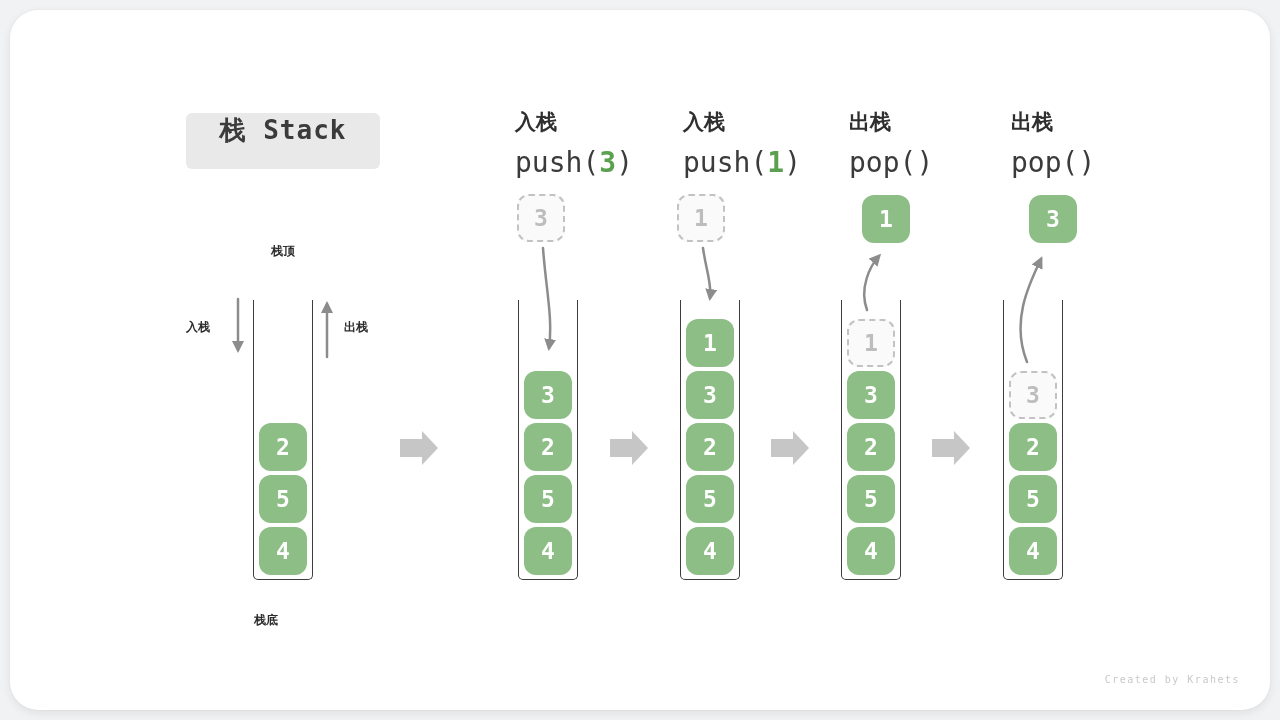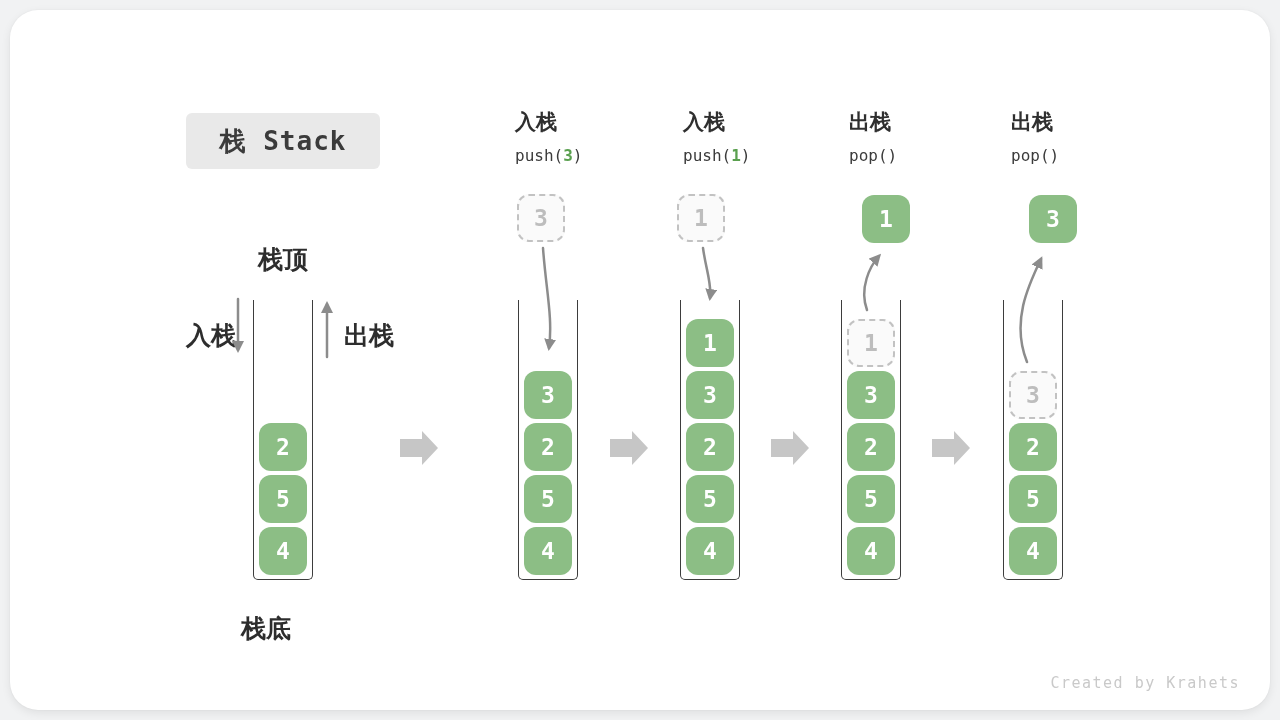--- a/index.html
+++ b/index.html
@@ -9,33 +9,33 @@
     font-family:"Liberation Sans", sans-serif;
   }
   .card {
     position:absolute; left:10px; top:10px; width:1260px; height:700px;
     background:#ffffff; border-radius:28px;
     box-shadow:0 3px 10px rgba(0,0,0,0.08), 0 0 2px rgba(0,0,0,0.05);
   }
   .title-box {
     position:absolute; left:186px; top:113px; width:194px; height:56px;
     background:#e9e9e9; border-radius:6px;
-    display:flex; align-items:center; justify-content:center;
+    display:flex; justify-content:center;
     font-family:"DejaVu Sans Mono", monospace;
     font-size:26px; font-weight:bold; color:#3b3b3b; letter-spacing:1px;
   }
   .col-header { position:absolute; top:108px; }
   .c2 { left:515px; } .c3 { left:683px; } .c4 { left:849px; } .c5 { left:1011px; }
   .col-header .cn { font-size:21px; font-weight:bold; color:#2f2f2f; margin-bottom:10px; }
   .col-header .code {
-    font-family:"DejaVu Sans Mono", monospace; font-size:16px; color:#3b3b3b;text-align:right;
+    font-family:"DejaVu Sans Mono", monospace; font-size:28px; color:#3b3b3b;text-align:right;
   }
   .col-header .code .arg { color:var(--code-green,#5aa04f); font-weight:bold; }
 
-  .side-label, .pos-label { position:absolute; font-size:25px; font-weight:bold; color:#2d2d2d; }
+  .side-label, .pos-label { position:absolute; font-size:12px; font-weight:bold; color:#2d2d2d; }
   .pos-label { width:60px; text-align:center; }
   #label-top { left:253px; top:243px; }
   #label-bottom { left:236px; top:612px; }
   #label-push { left:186px; top:319px; }
   #label-pop  { left:344px; top:319px; }
 
   .stack-container {
     position:absolute; top:300px; width:60px; height:280px;
     border-left:1.5px solid #3d3d3d; border-right:1.5px solid #3d3d3d;
     border-bottom:1.5px solid #3d3d3d; border-radius:0 0 5px 5px;
@@ -65,21 +65,21 @@
   .f2 { left:517px; top:194px; } .f3 { left:677px; top:194px; }
   .f4 { left:862px; top:195px; } .f5 { left:1029px; top:195px; }
 
   .overlay { position:absolute; left:0; top:0; pointer-events:none; }
   .thin-arrow { stroke:var(--arrow-gray,#8c8c8c); stroke-width:2.5; fill:none; stroke-linecap:round; }
   .ah { fill:var(--arrow-gray,#8c8c8c); }
   .bigarrow { fill:var(--big-arrow-gray,#c6c6c6); }
 
   .watermark {
     position:absolute; right:40px; top:674px;
-    font-family:"DejaVu Sans Mono", monospace; font-size:15px;
+    font-family:"DejaVu Sans Mono", monospace; font-size:10px;
     color:#c9c9c9; letter-spacing:1.5px;
   }
 </style>
 </head>
 <body>
 
 <div class="canvas">
   <div class="card"></div>
 
   <div class="title-box">

